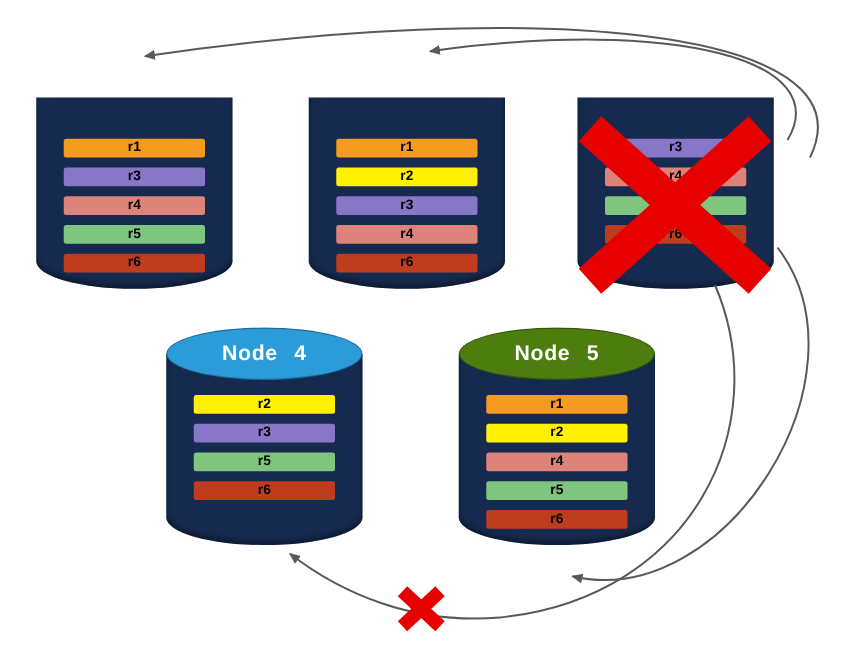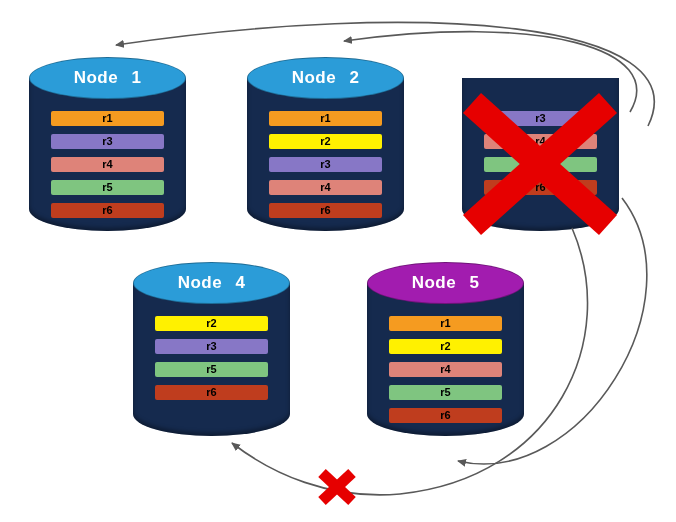--- a/index.html
+++ b/index.html
@@ -71,46 +71,40 @@
   }
 </style>
 </head>
 <body>
 
 <div class="canvas">
 
   <div id="nodes-layer">
       <div class="node pos-node-1">
     <div class="cyl-body" style="background: rgb(21, 42, 78);"></div>
-    <div class="cyl-top" style="background: rgb(43, 156, 216);">
-      <span class="node-title" style="color: rgb(255, 255, 255);">Node 1</span>
-    </div>
     <div class="bars">
           <div class="bar" style="background: rgb(245, 155, 32);">
             <span style="color: rgb(0, 0, 0);">r1</span>
           </div>
           <div class="bar" style="background: rgb(135, 119, 198);">
             <span style="color: rgb(0, 0, 0);">r3</span>
           </div>
           <div class="bar" style="background: rgb(222, 131, 121);">
             <span style="color: rgb(0, 0, 0);">r4</span>
           </div>
           <div class="bar" style="background: rgb(127, 197, 128);">
             <span style="color: rgb(0, 0, 0);">r5</span>
           </div>
           <div class="bar" style="background: rgb(191, 61, 30);">
             <span style="color: rgb(0, 0, 0);">r6</span>
           </div>
         </div>
   </div>
       <div class="node pos-node-2">
     <div class="cyl-body" style="background: rgb(21, 42, 78);"></div>
-    <div class="cyl-top" style="background: rgb(43, 156, 216);">
-      <span class="node-title" style="color: rgb(255, 255, 255);">Node 2</span>
-    </div>
     <div class="bars">
           <div class="bar" style="background: rgb(245, 155, 32);">
             <span style="color: rgb(0, 0, 0);">r1</span>
           </div>
           <div class="bar" style="background: rgb(255, 241, 0);">
             <span style="color: rgb(0, 0, 0);">r2</span>
           </div>
           <div class="bar" style="background: rgb(135, 119, 198);">
             <span style="color: rgb(0, 0, 0);">r3</span>
           </div>
@@ -154,21 +148,21 @@
           <div class="bar" style="background: rgb(127, 197, 128);">
             <span style="color: rgb(0, 0, 0);">r5</span>
           </div>
           <div class="bar" style="background: rgb(191, 61, 30);">
             <span style="color: rgb(0, 0, 0);">r6</span>
           </div>
         </div>
   </div>
       <div class="node pos-node-5">
     <div class="cyl-body" style="background: rgb(21, 42, 78);"></div>
-    <div class="cyl-top" style="background: #a21caf;">
+    <div class="cyl-top" style="background: #4d7c0f;">
       <span class="node-title" style="color: rgb(255, 255, 255);">Node 5</span>
     </div>
     <div class="bars">
           <div class="bar" style="background: rgb(245, 155, 32);">
             <span style="color: rgb(0, 0, 0);">r1</span>
           </div>
           <div class="bar" style="background: rgb(255, 241, 0);">
             <span style="color: rgb(0, 0, 0);">r2</span>
           </div>
           <div class="bar" style="background: rgb(222, 131, 121);">

